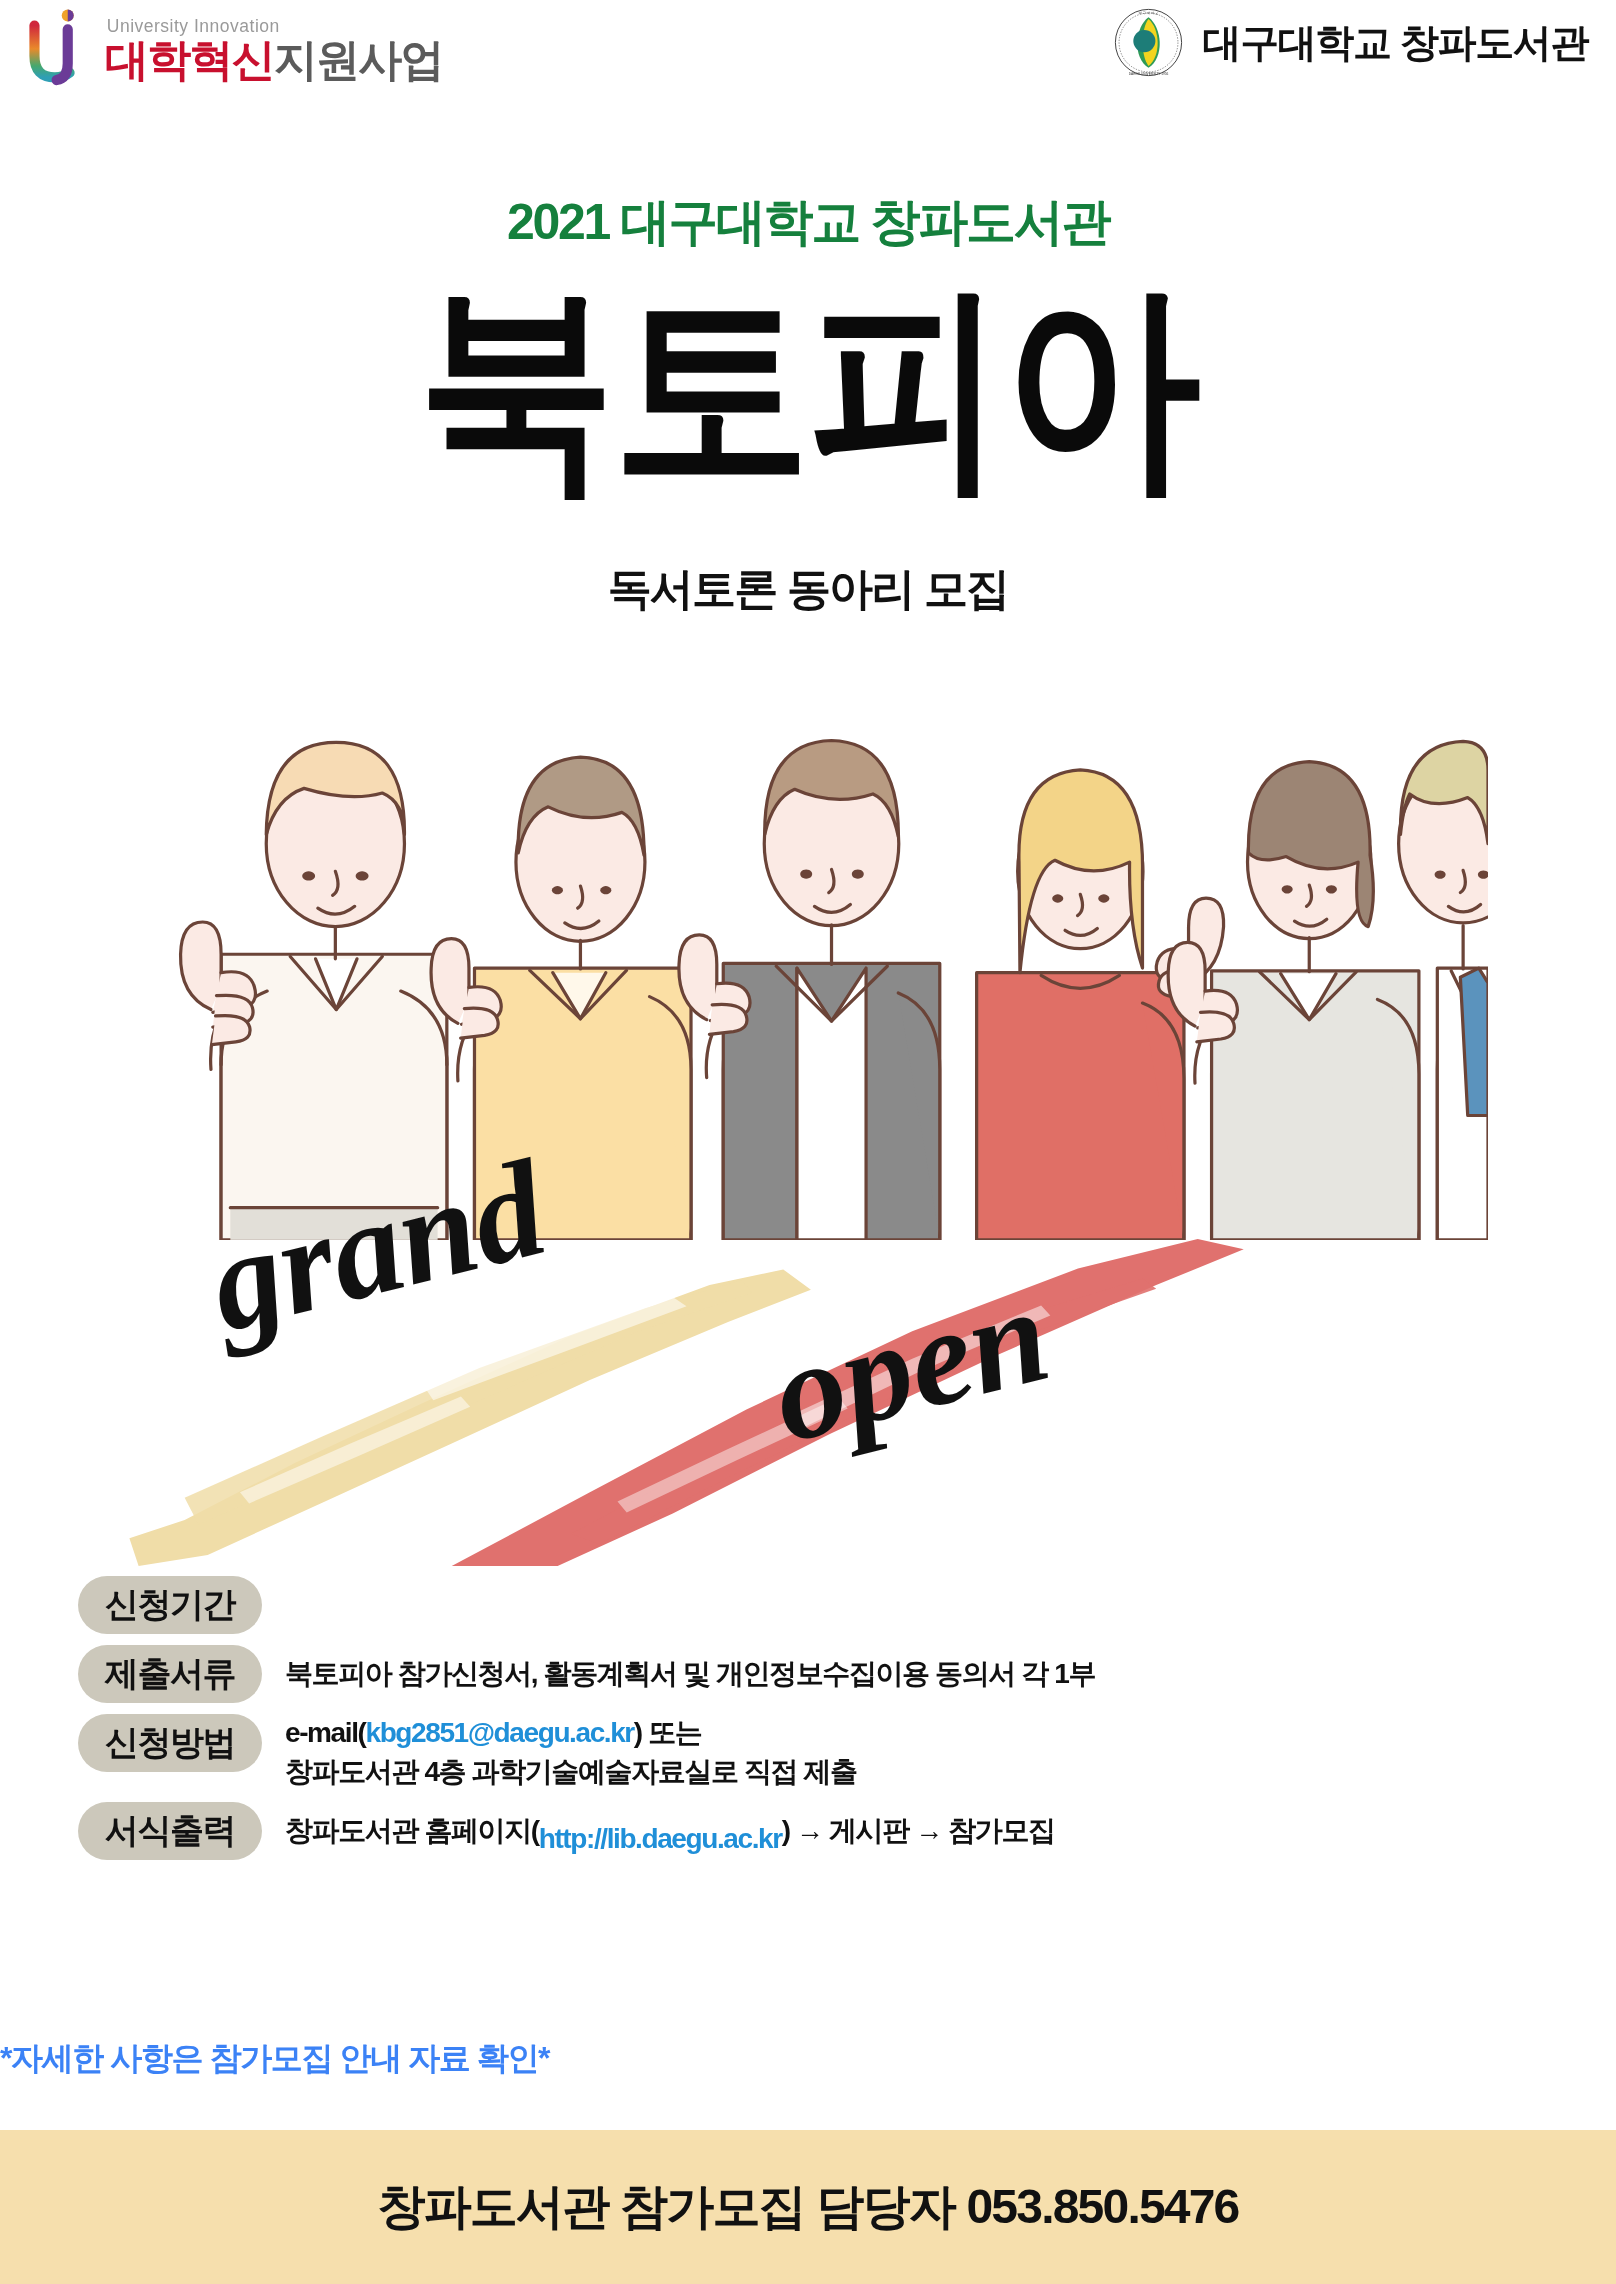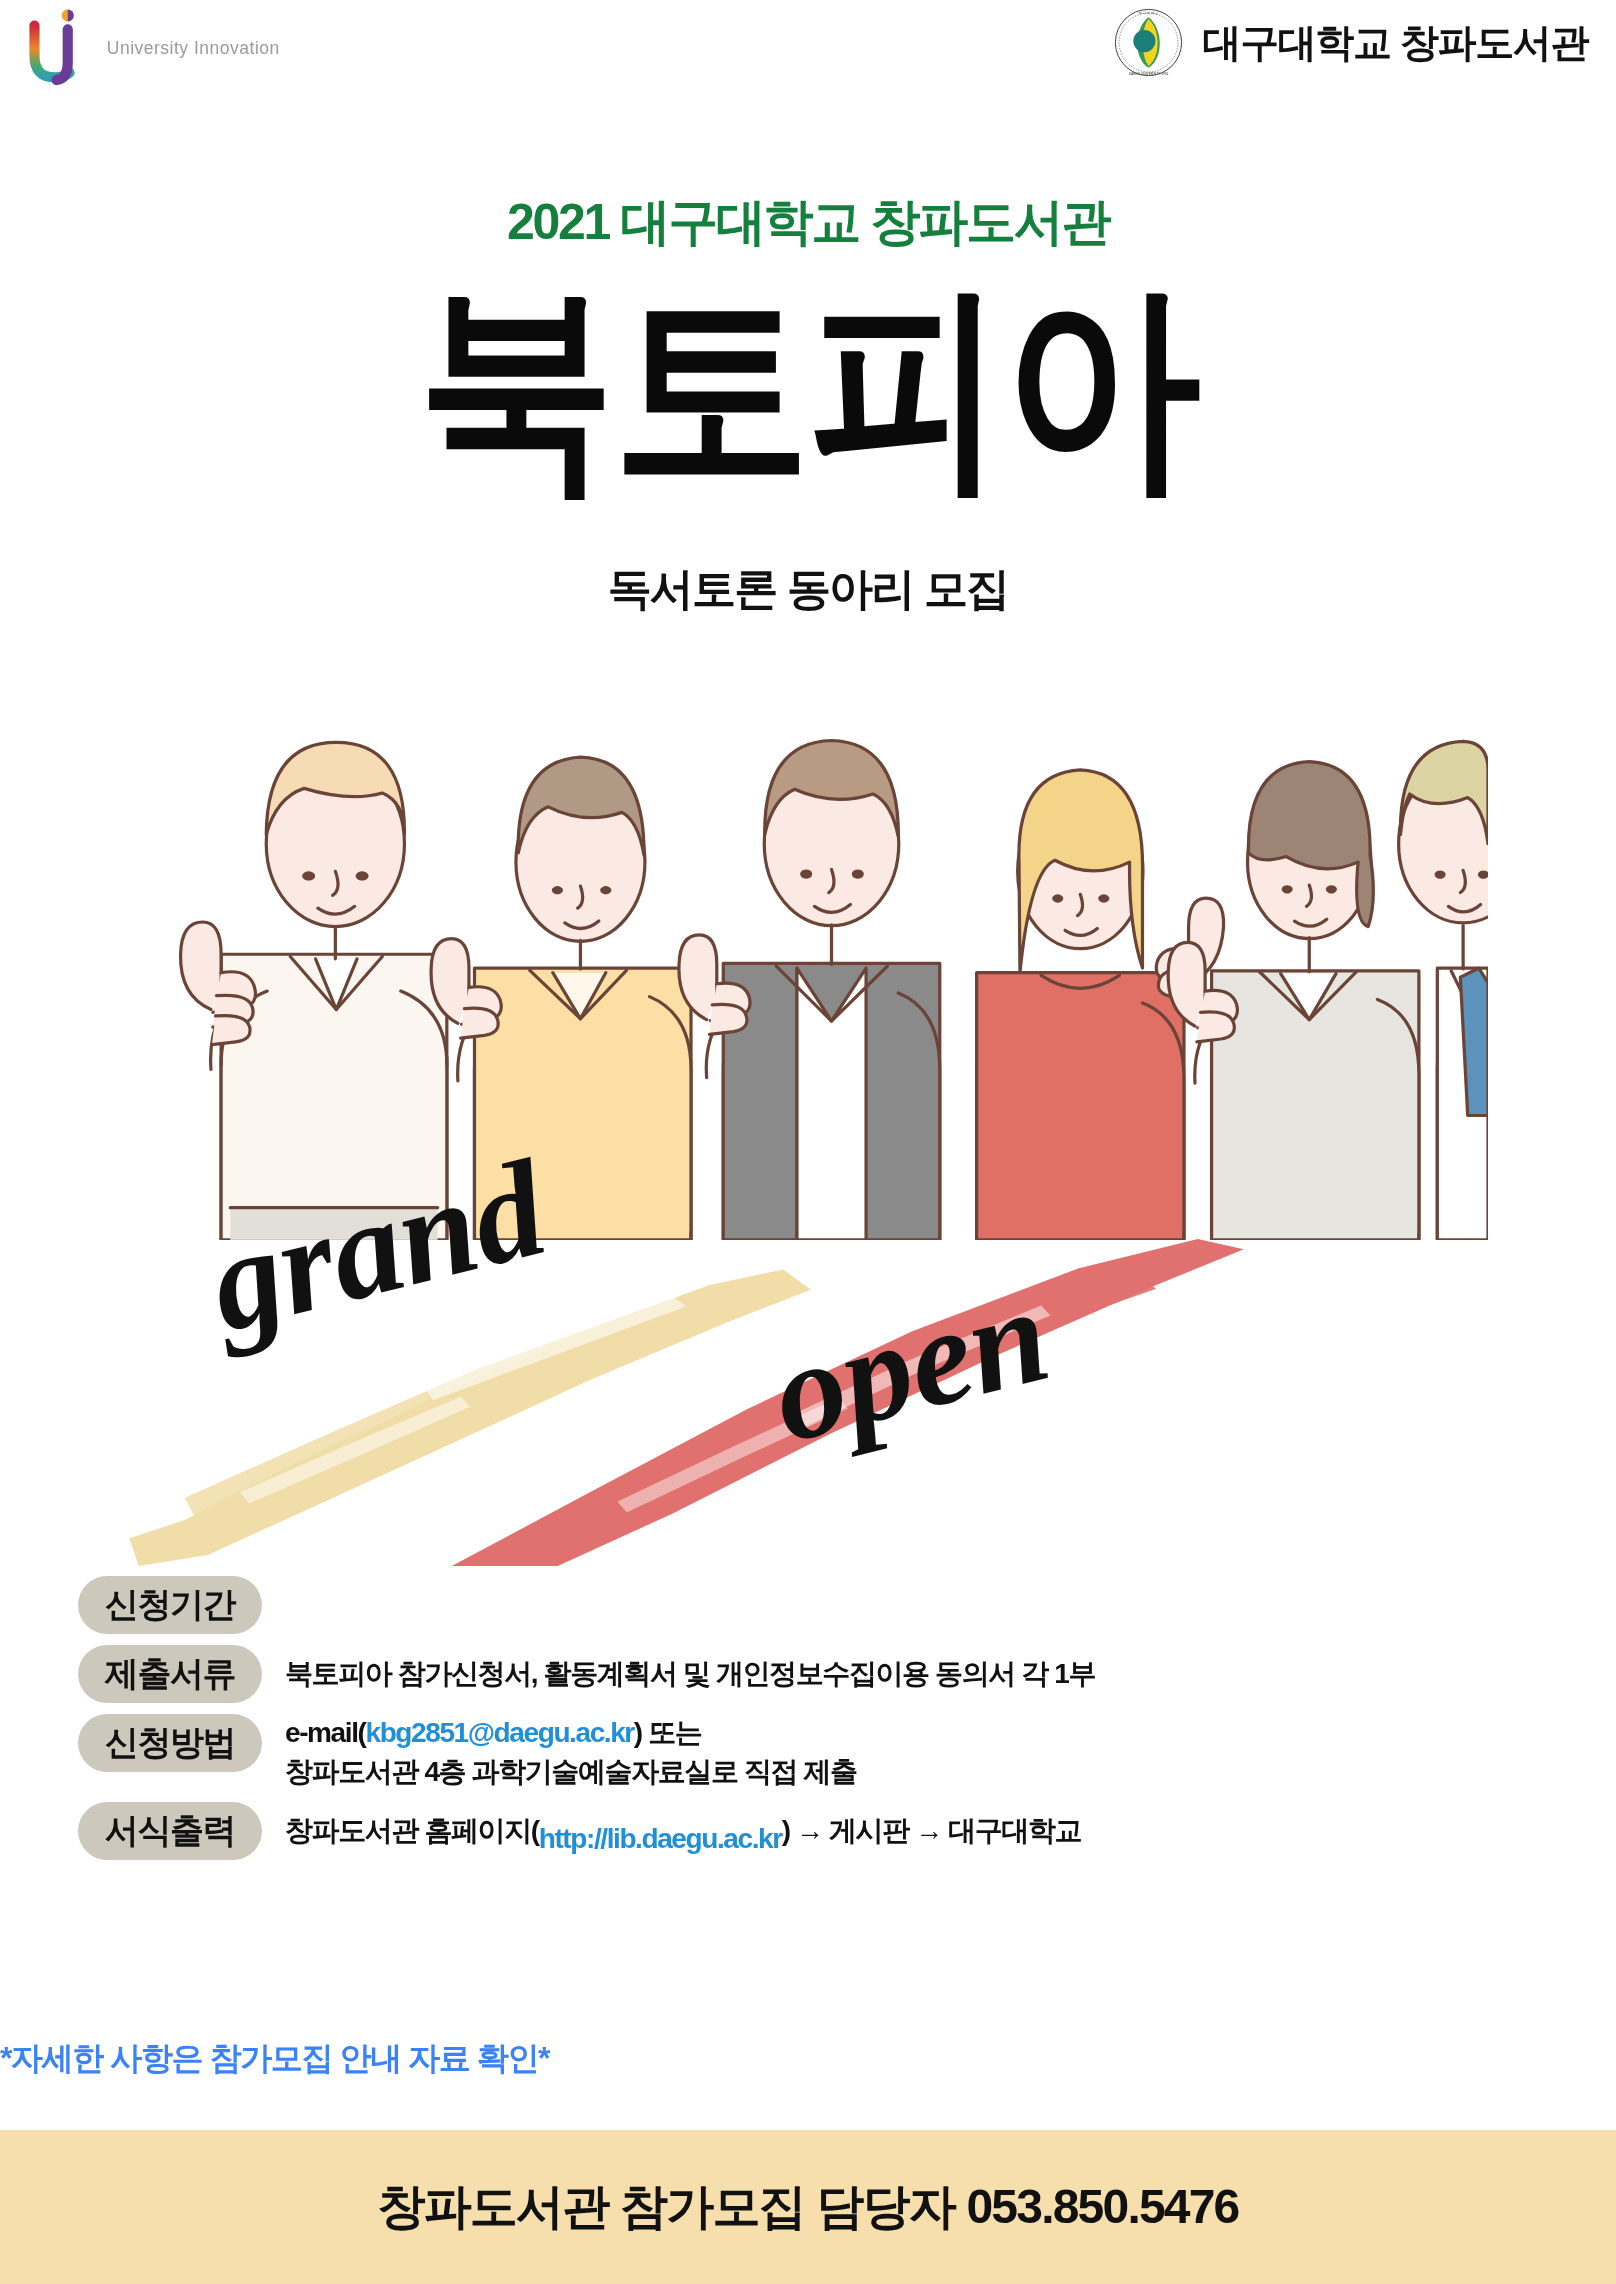--- a/index.html
+++ b/index.html
@@ -147,20 +147,21 @@
           </linearGradient>
         </defs>
         <path d="M14 38 L14 104 Q14 150 58 150 Q78 150 90 140" fill="none" stroke="url(#ug)" stroke-width="22" stroke-linecap="round"></path>
         <path d="M86 46 L86 120 Q86 152 62 156" fill="none" stroke="#6b3b97" stroke-width="22" stroke-linecap="round"></path>
         <circle cx="86" cy="16" r="13" fill="#f0a22a"></circle>
         <path d="M86 3 a13 13 0 0 1 0 26 z" fill="#6b3b97"></path>
       </svg>
     </span>
     <span class="ui-words">
       <span class="ui-eng">University Innovation</span>
+      <span class="ui-kor"><span class="red">대학혁신</span><span class="gray">지원사업</span></span>
     </span>
   </div>
 
   <div class="logo-lib">
     <span class="lib-seal">
       <svg viewBox="0 0 150 150" xmlns="http://www.w3.org/2000/svg">
         <circle cx="75" cy="75" r="72" fill="#fff" stroke="#333" stroke-width="2"></circle>
         <circle cx="75" cy="75" r="64" fill="#fff" stroke="#333" stroke-width="1.2" stroke-dasharray="3 3"></circle>
         <path d="M75 20 C105 42 110 108 75 130 C40 108 45 42 75 20 Z" fill="#2f9b57"></path>
         <path d="M75 24 C100 45 103 105 75 126 C58 104 58 46 75 24 Z" fill="#f2d41f"></path>
@@ -329,21 +330,21 @@
           <div>창파도서관 4층 과학기술예술자료실로 직접 제출</div>
         </div>
       </div>
     </div>
 
     <div class="row">
       <div class="pill">서식출력</div>
       <div class="rowtxt">
         <span>창파도서관 홈페이지(</span>
           <span class="link">http://lib.daegu.ac.kr</span>
-          <span>) → 게시판 → 대구대학교</span>
+          <span>) → 게시판 → 참가모집</span>
       </div>
     </div>
 
   </div>
 
   <div class="note">*자세한 사항은 참가모집 안내 자료 확인*</div>
 
   <div class="footer">
     <span class="footer-text">창파도서관 참가모집 담당자 053.850.5476</span>
   </div>

